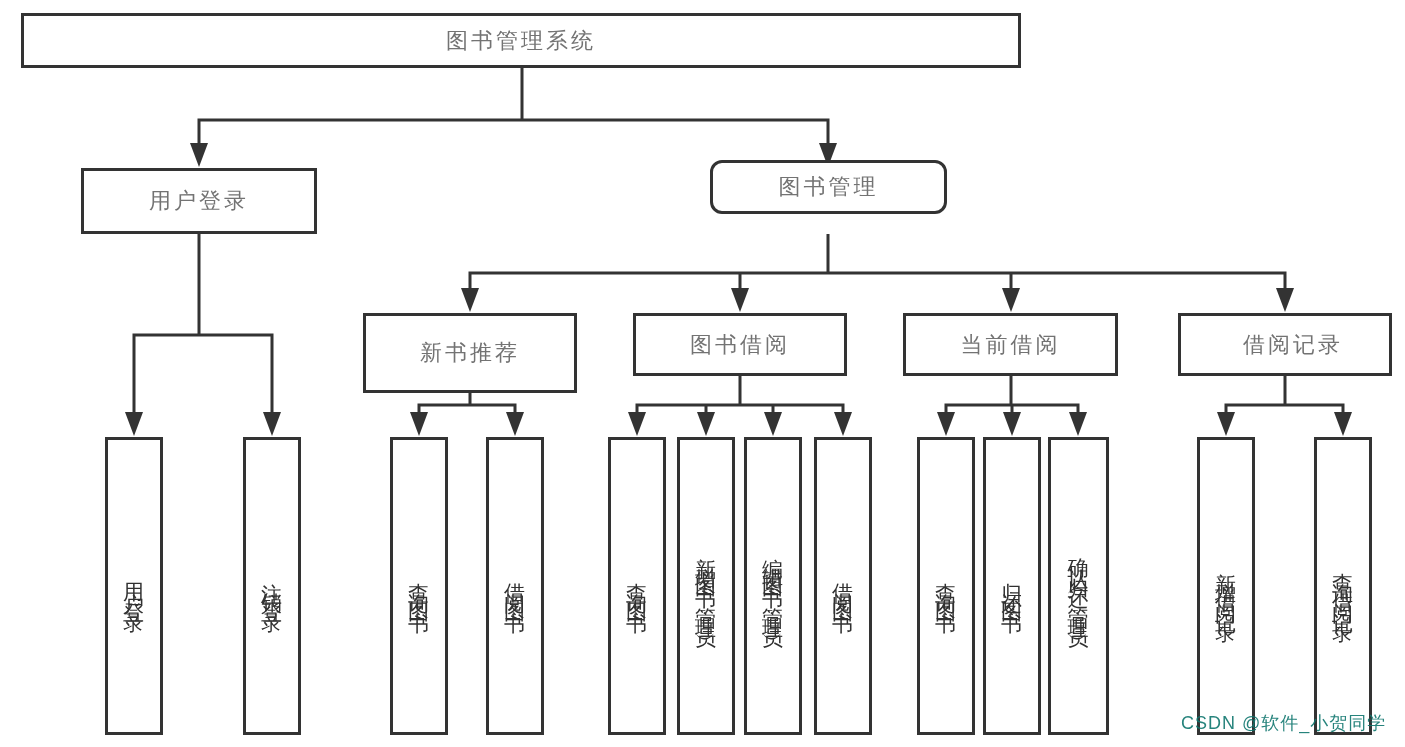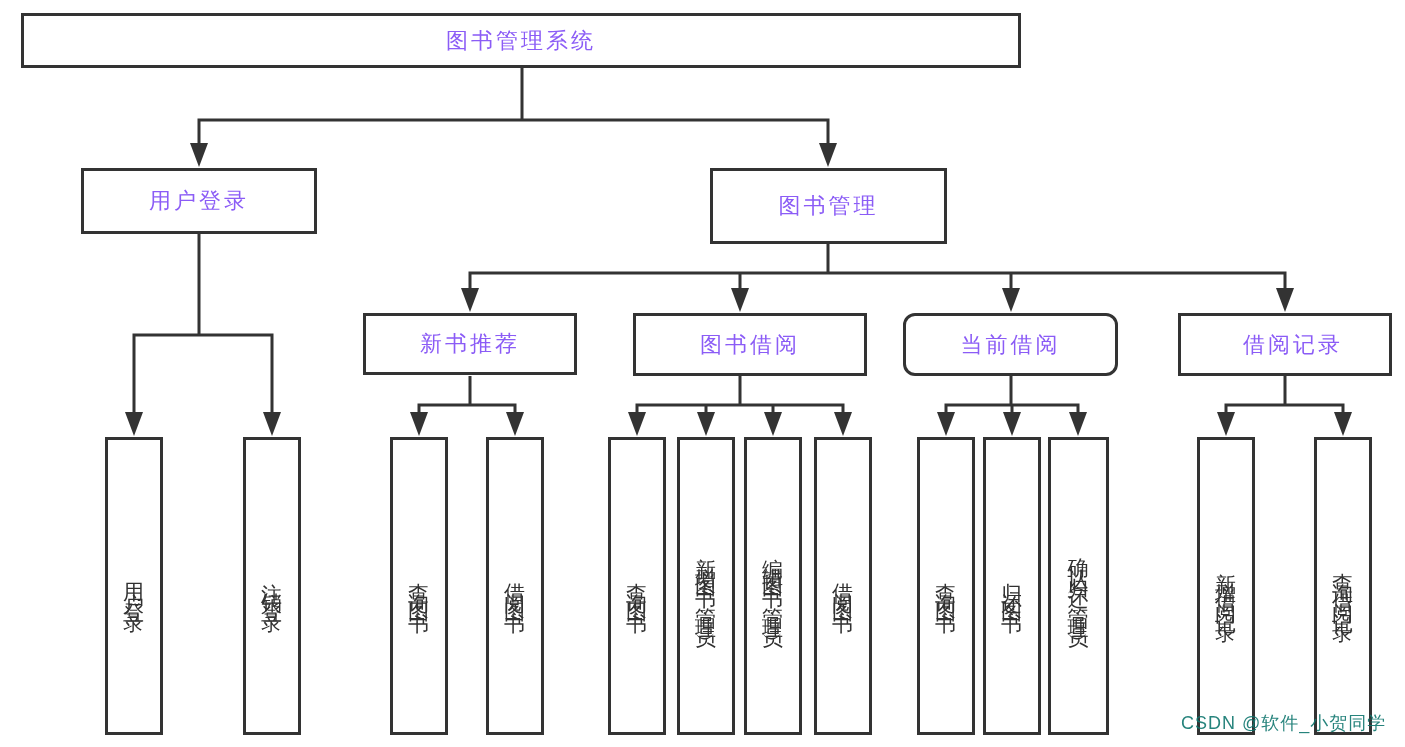--- a/index.html
+++ b/index.html
@@ -22,21 +22,21 @@
     border: 3px solid #333333;
     background: #ffffff;
     display: flex;
     align-items: center;
     justify-content: center;
     color: #313131;
   }
   .h-node span {
     font-size: 22px;
     letter-spacing: 3px;
-    color: #8b5cf6;
+    color: #737373;
     white-space: nowrap;
   }
   .leaf span {
     writing-mode: vertical-rl;
     text-orientation: mixed;
     font-size: 21px;
     letter-spacing: 10px;
     line-height: 1;
     color: #313131;
   }
@@ -97,31 +97,31 @@
     </g>
   </svg>
 
   <div class="node h-node" style="left:21px; top:13px; width:1000px; height:55px;">
     <span>图书管理系统</span>
   </div>
 
   <div class="node h-node" style="left:81px; top:168px; width:236px; height:66px;">
     <span>用户登录</span>
   </div>
-  <div class="node h-node" style="left:710px; top:168px; width:237px; height:76px;">
+  <div class="node h-node" style="left:710px; top:160px; width:237px; height:54px;border-radius:12px;">
     <span>图书管理</span>
   </div>
 
-  <div class="node h-node" style="left:363px; top:313px; width:214px; height:62px;">
+  <div class="node h-node" style="left:363px; top:313px; width:214px; height:80px;">
     <span>新书推荐</span>
   </div>
-  <div class="node h-node" style="left:633px; top:313px; width:234px; height:63px;">
+  <div class="node h-node" style="left:633px; top:313px; width:214px; height:63px;">
     <span>图书借阅</span>
   </div>
-  <div class="node h-node" style="left:903px; top:313px; width:215px; height:63px;border-radius:12px;">
+  <div class="node h-node" style="left:903px; top:313px; width:215px; height:63px;">
     <span>当前借阅</span>
   </div>
   <div class="node h-node" style="left:1178px; top:313px; width:214px; height:63px;padding-left:16px;">
     <span>借阅记录</span>
   </div>
 
   <div class="node leaf" style="left:105px; top:437px; width:58px; height:298px;">
     <span>用户登录</span>
   </div>
   <div class="node leaf" style="left:243px; top:437px; width:58px; height:298px;">

